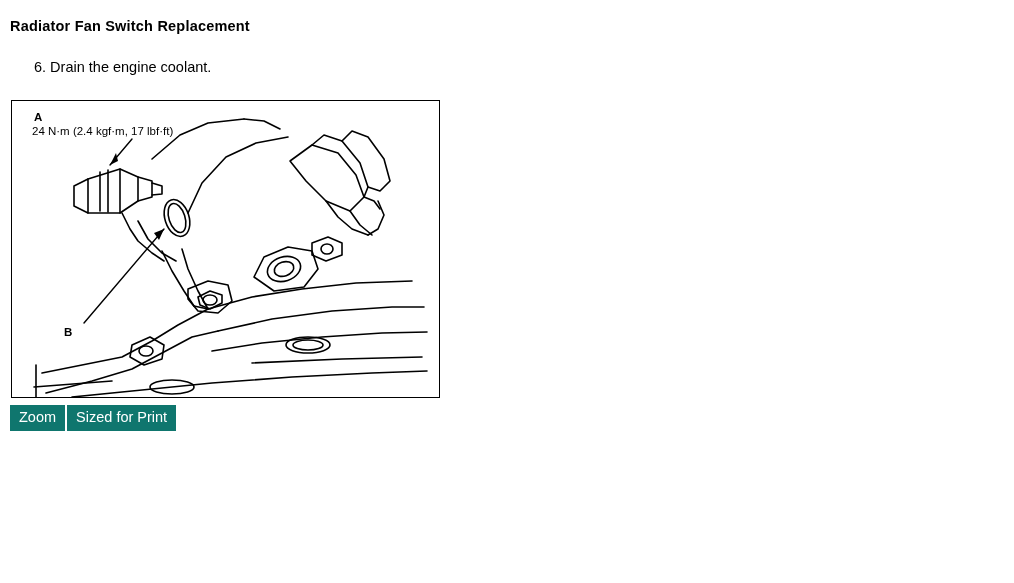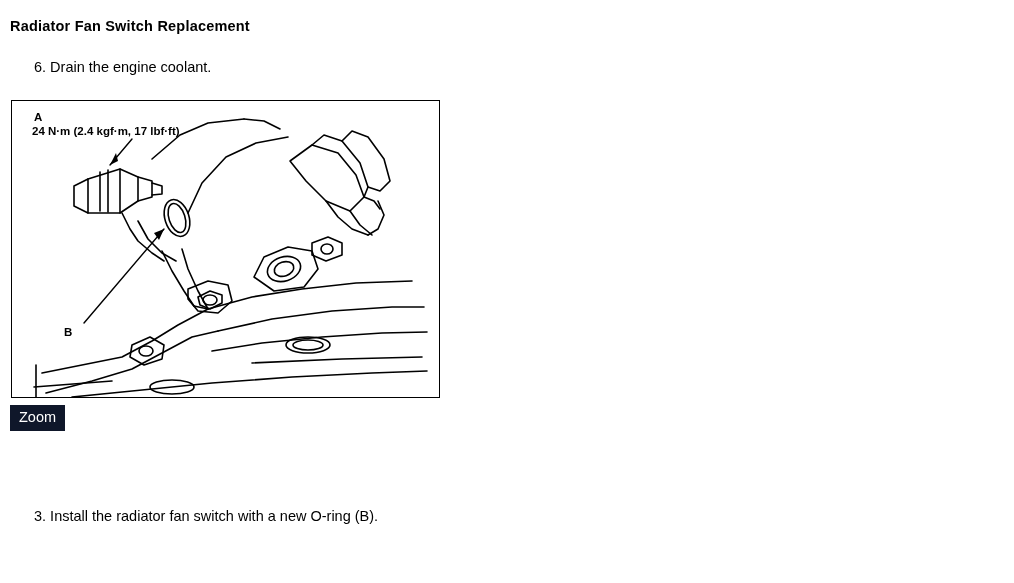--- a/index.html
+++ b/index.html
@@ -50,21 +50,21 @@
     left: 22px;
     top: 10px;
     font-size: 11.5px;
     font-weight: bold;
   }
   .fig-torque {
     position: absolute;
     left: 20px;
     top: 24px;
     font-size: 11.5px;
-    font-weight: bold;
+    font-weight: normal;
     white-space: nowrap;
   }
   .fig-label-b {
     position: absolute;
     left: 52px;
     top: 225px;
     font-size: 11.5px;
     font-weight: bold;
   }
   .fig-svg {
@@ -73,21 +73,21 @@
     top: 0;
   }
   .btn-row {
     position: absolute;
     left: 10px;
     top: 391px;
     display: flex;
     gap: 2px;
   }
   .btn {
-    background: #0f172a;
+    background: #0f766e;
     color: #ffffff;
     font-size: 14.5px;
     padding: 4px 9px 5px 9px;
     border: none;
     line-height: 17px;
     cursor: pointer;
     font-family: "Liberation Sans", sans-serif;
   }
   .steps-tail {
     position: absolute;
@@ -179,19 +179,19 @@
       </g>
     </svg>
 
     <div class="fig-label-a">A</div>
     <div class="fig-torque">24 N·m (2.4 kgf·m, 17 lbf·ft)</div>
     <div class="fig-label-b">B</div>
   </div>
 
   <div class="btn-row">
     <button class="btn">Zoom</button>
+    <button class="btn">Sized for Print</button>
   </div>
 
   <div class="steps-tail">
-    <div>3. Install the radiator fan switch with a new O-ring (B).</div>
   </div>
 
 </div>
 
 </body></html>

